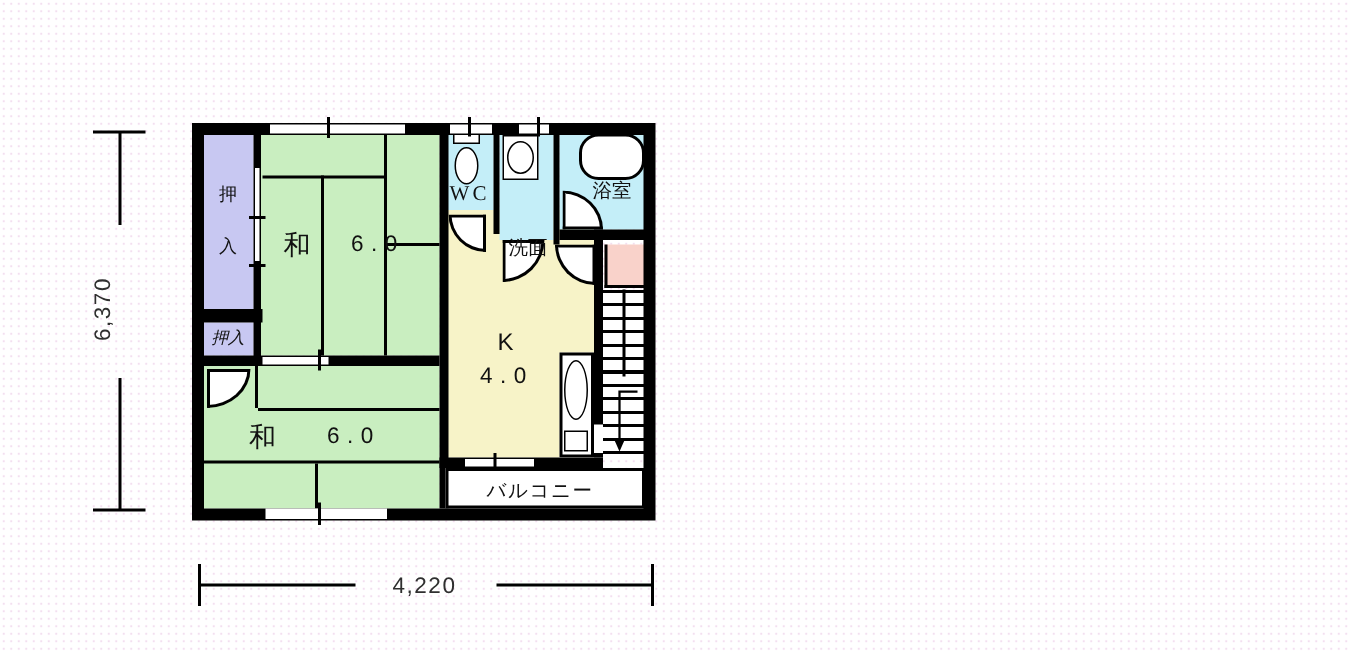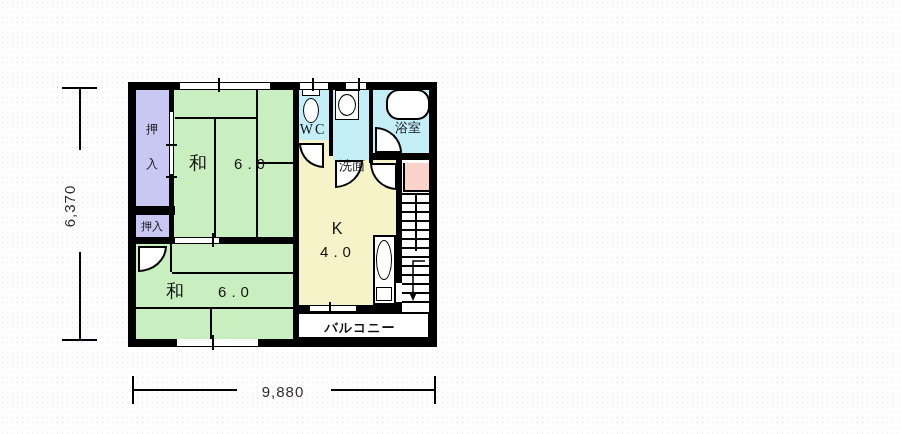--- a/index.html
+++ b/index.html
@@ -107,42 +107,42 @@
     <div class="r wall" style="left:90px;top:-4px;width:2px;height:14px;"></div>
     <div class="r win" style="left:172px;top:1px;width:28px;height:6px;"></div>
     <div class="r wall" style="left:184px;top:-4px;width:2px;height:13px;"></div>
     <div class="r win" style="left:218px;top:1px;width:20px;height:6px;"></div>
     <div class="r wall" style="left:230px;top:-4px;width:2px;height:13px;"></div>
     <div class="r win" style="left:49px;top:257px;width:81px;height:7px;"></div>
     <div class="r wall" style="left:84px;top:253px;width:2px;height:15px;"></div>
 
     <span class="lbl" style="left:24px;top:47px;font-size:12px;">押</span>
     <span class="lbl" style="left:24px;top:82px;font-size:12px;">入</span>
-    <span class="lbl" style="left:24px;top:144px;font-size:11px;">押入</span>
+    <span class="lbl" style="left:24px;top:144px;font-size:11px;font-style:italic;">押入</span>
     <span class="lbl" style="left:70px;top:81px;font-size:18px;">和</span>
     <span class="lbl" style="left:124px;top:81px;font-size:15px;letter-spacing:5px;">6.0</span>
     <span class="lbl" style="left:47px;top:209px;font-size:18px;">和</span>
     <span class="lbl" style="left:108px;top:209px;font-size:15px;letter-spacing:5px;">6.0</span>
     <span class="lbl" style="left:185px;top:48px;font-size:14px;letter-spacing:2px;font-family:Liberation Serif, serif;">WC</span>
     <span class="lbl" style="left:224px;top:59px;font-size:13px;margin-top:24px;">洗面</span>
     <span class="lbl" style="left:280px;top:45px;font-size:13px;">浴室</span>
     <span class="lbl" style="left:209px;top:147px;font-size:16px;">K</span>
     <span class="lbl" style="left:210px;top:169px;font-size:15px;letter-spacing:5px;">4.0</span>
-    <span class="lbl" style="left:232px;top:245px;font-size:13px;letter-spacing:1px;font-weight:bold;">バルコニー</span>
+    <span class="lbl" style="left:232px;top:245px;font-size:13px;letter-spacing:1px;">バルコニー</span>
   </div>
 
 
   <div>
     <div class="r dim" style="left:79px;top:88px;width:2px;height:62px;"></div>
     <div class="r dim" style="left:79px;top:252px;width:2px;height:88px;"></div>
     <div class="r dim" style="left:62px;top:87px;width:35px;height:2px;"></div>
     <div class="r dim" style="left:62px;top:339px;width:35px;height:2px;"></div>
     <span class="dimlbl vert" style="left:69px;top:206px;">6,370</span>
   </div>
   <div>
     <div class="r dim" style="left:133px;top:389px;width:104px;height:2px;"></div>
     <div class="r dim" style="left:331px;top:389px;width:104px;height:2px;"></div>
     <div class="r dim" style="left:132px;top:376px;width:2px;height:28px;"></div>
     <div class="r dim" style="left:434px;top:376px;width:2px;height:28px;"></div>
-    <span class="dimlbl" style="left:283px;top:391px;">9,880</span>
+    <span class="dimlbl" style="left:283px;top:391px;">4,220</span>
   </div>
 
 </div>
 
 </body></html>

